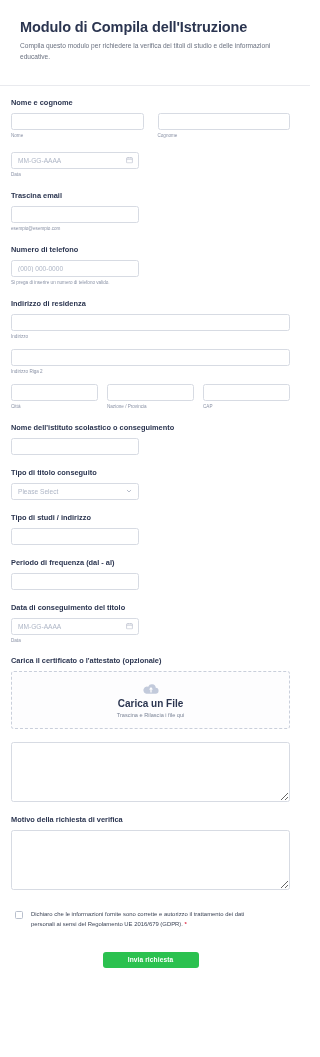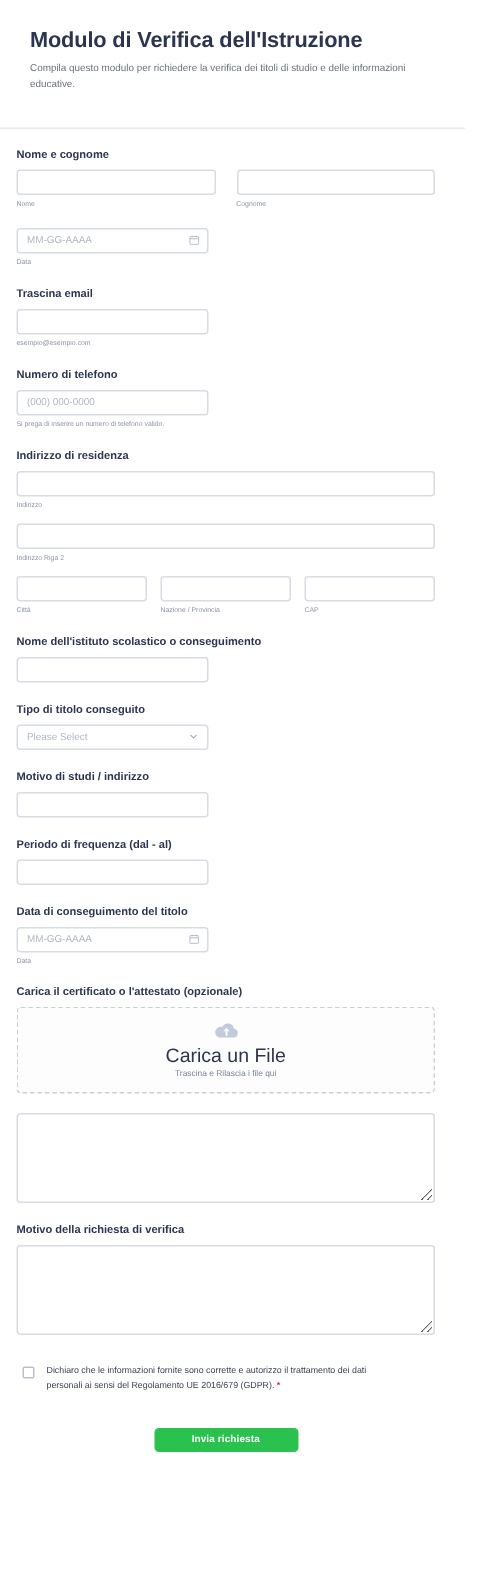--- a/index.html
+++ b/index.html
@@ -128,22 +128,22 @@
     height: 58px;
     display: flex;
     flex-direction: column;
     align-items: center;
     justify-content: center;
     gap: 2px;
   }
   .cloud-icon { width: 16px; height: 12px; margin-bottom: 1px; }
   .cloud-icon svg { display: block; width: 16px; height: 12px; }
   .upload-title {
-    font-size: 13px;
-    font-weight: normal;
+    font-size: 10px;
+    font-weight: bold;
     color: #2b3550;
     line-height: 1.2;
   }
   .upload-sub {
     font-size: 5.6px;
     color: #7b8496;
     line-height: 1.2;
   }
 
   
@@ -210,21 +210,21 @@
     cursor: pointer;
     letter-spacing: 0.1px;
   }
 </style>
 </head>
 <body>
 
 <div class="form-wrap">
 
   <div class="form-header">
-    <h1 class="form-title">Modulo di Verifica dell'Istruzione</h1>
+    <h1 class="form-title">Modulo di Compila dell'Istruzione</h1>
     <p class="form-subtitle">Compila questo modulo per richiedere la verifica dei titoli di studio e delle informazioni educative.</p>
   </div>
   <div class="header-rule"></div>
 
   <div class="fields">
 
     <div class="field">
       <label class="field-label">Nome e cognome</label>
       <div class="row">
         <div class="col">
@@ -307,21 +307,21 @@
         </select>
         <span class="chev">
           <svg viewBox="0 0 12 12" fill="none" stroke="#9aa2b4" stroke-width="1.4" stroke-linecap="round" stroke-linejoin="round">
             <polyline points="2.5,4.5 6,8 9.5,4.5"></polyline>
           </svg>
         </span>
       </div>
     </div>
 
     <div class="field">
-      <label class="field-label">Motivo di studi / indirizzo</label>
+      <label class="field-label">Tipo di studi / indirizzo</label>
       <input class="ctrl w-short" type="text" value="" style="">
     </div>
 
     <div class="field">
       <label class="field-label">Periodo di frequenza (dal - al)</label>
       <input class="ctrl w-short" type="text" value="" style="">
     </div>
 
     <div class="field">
       <label class="field-label">Data di conseguimento del titolo</label>

